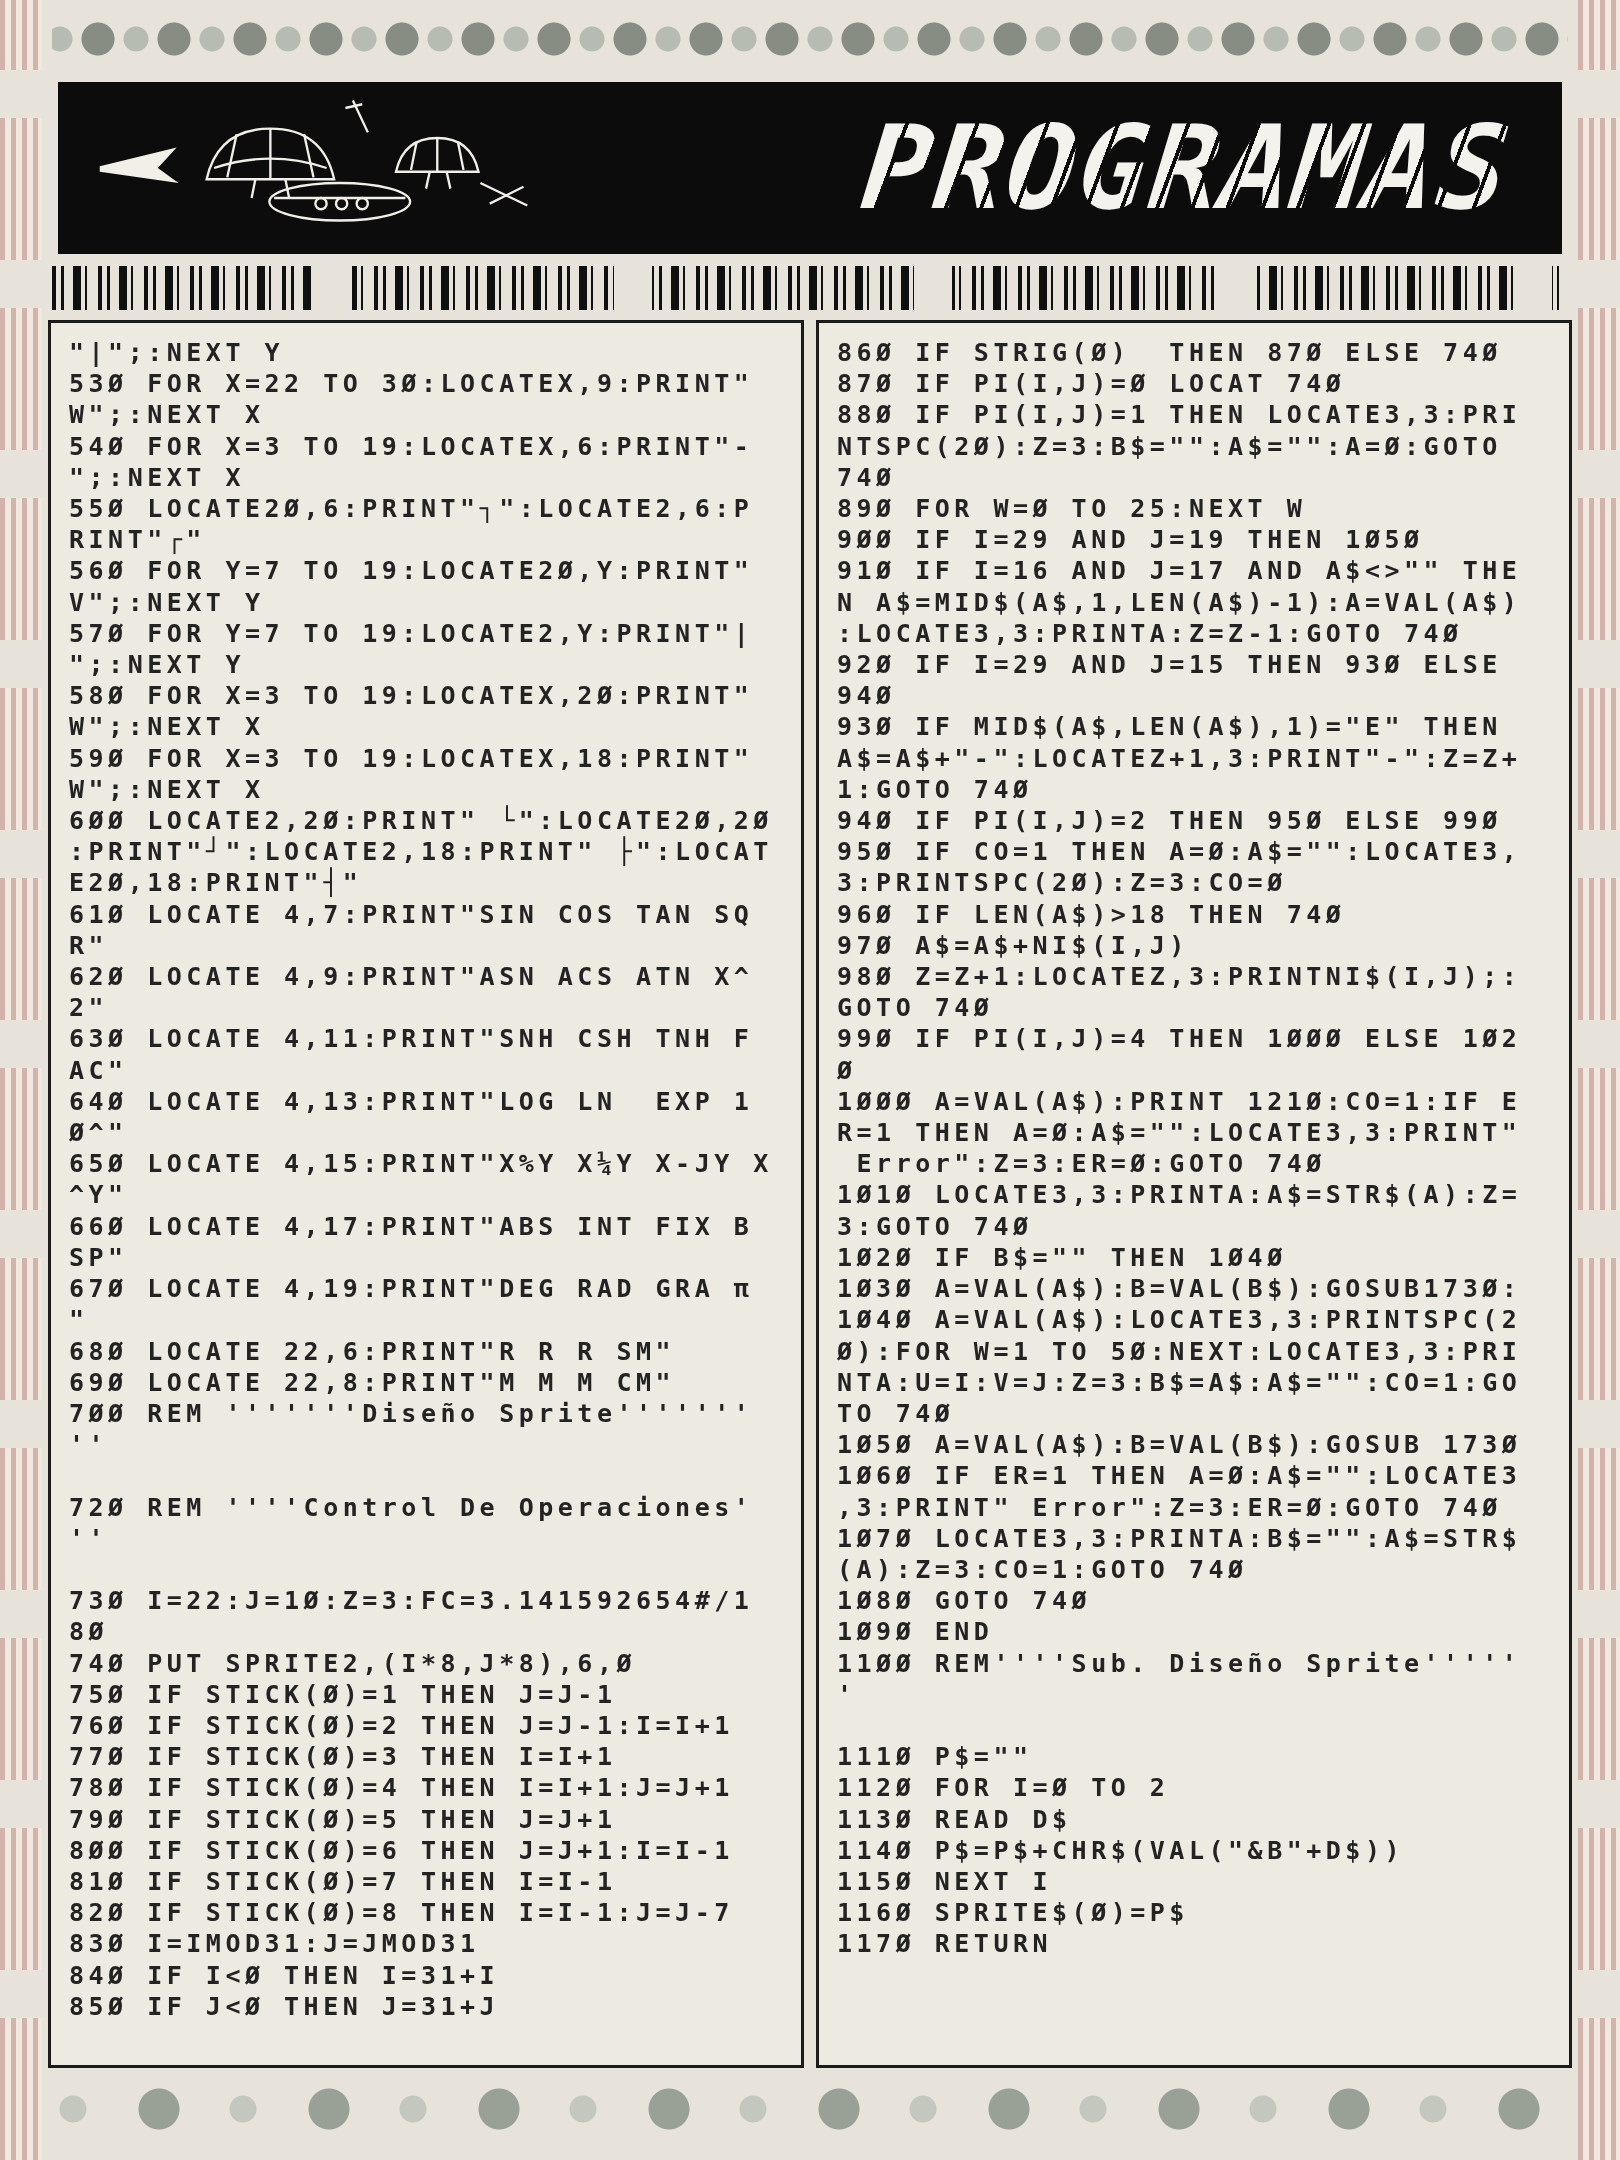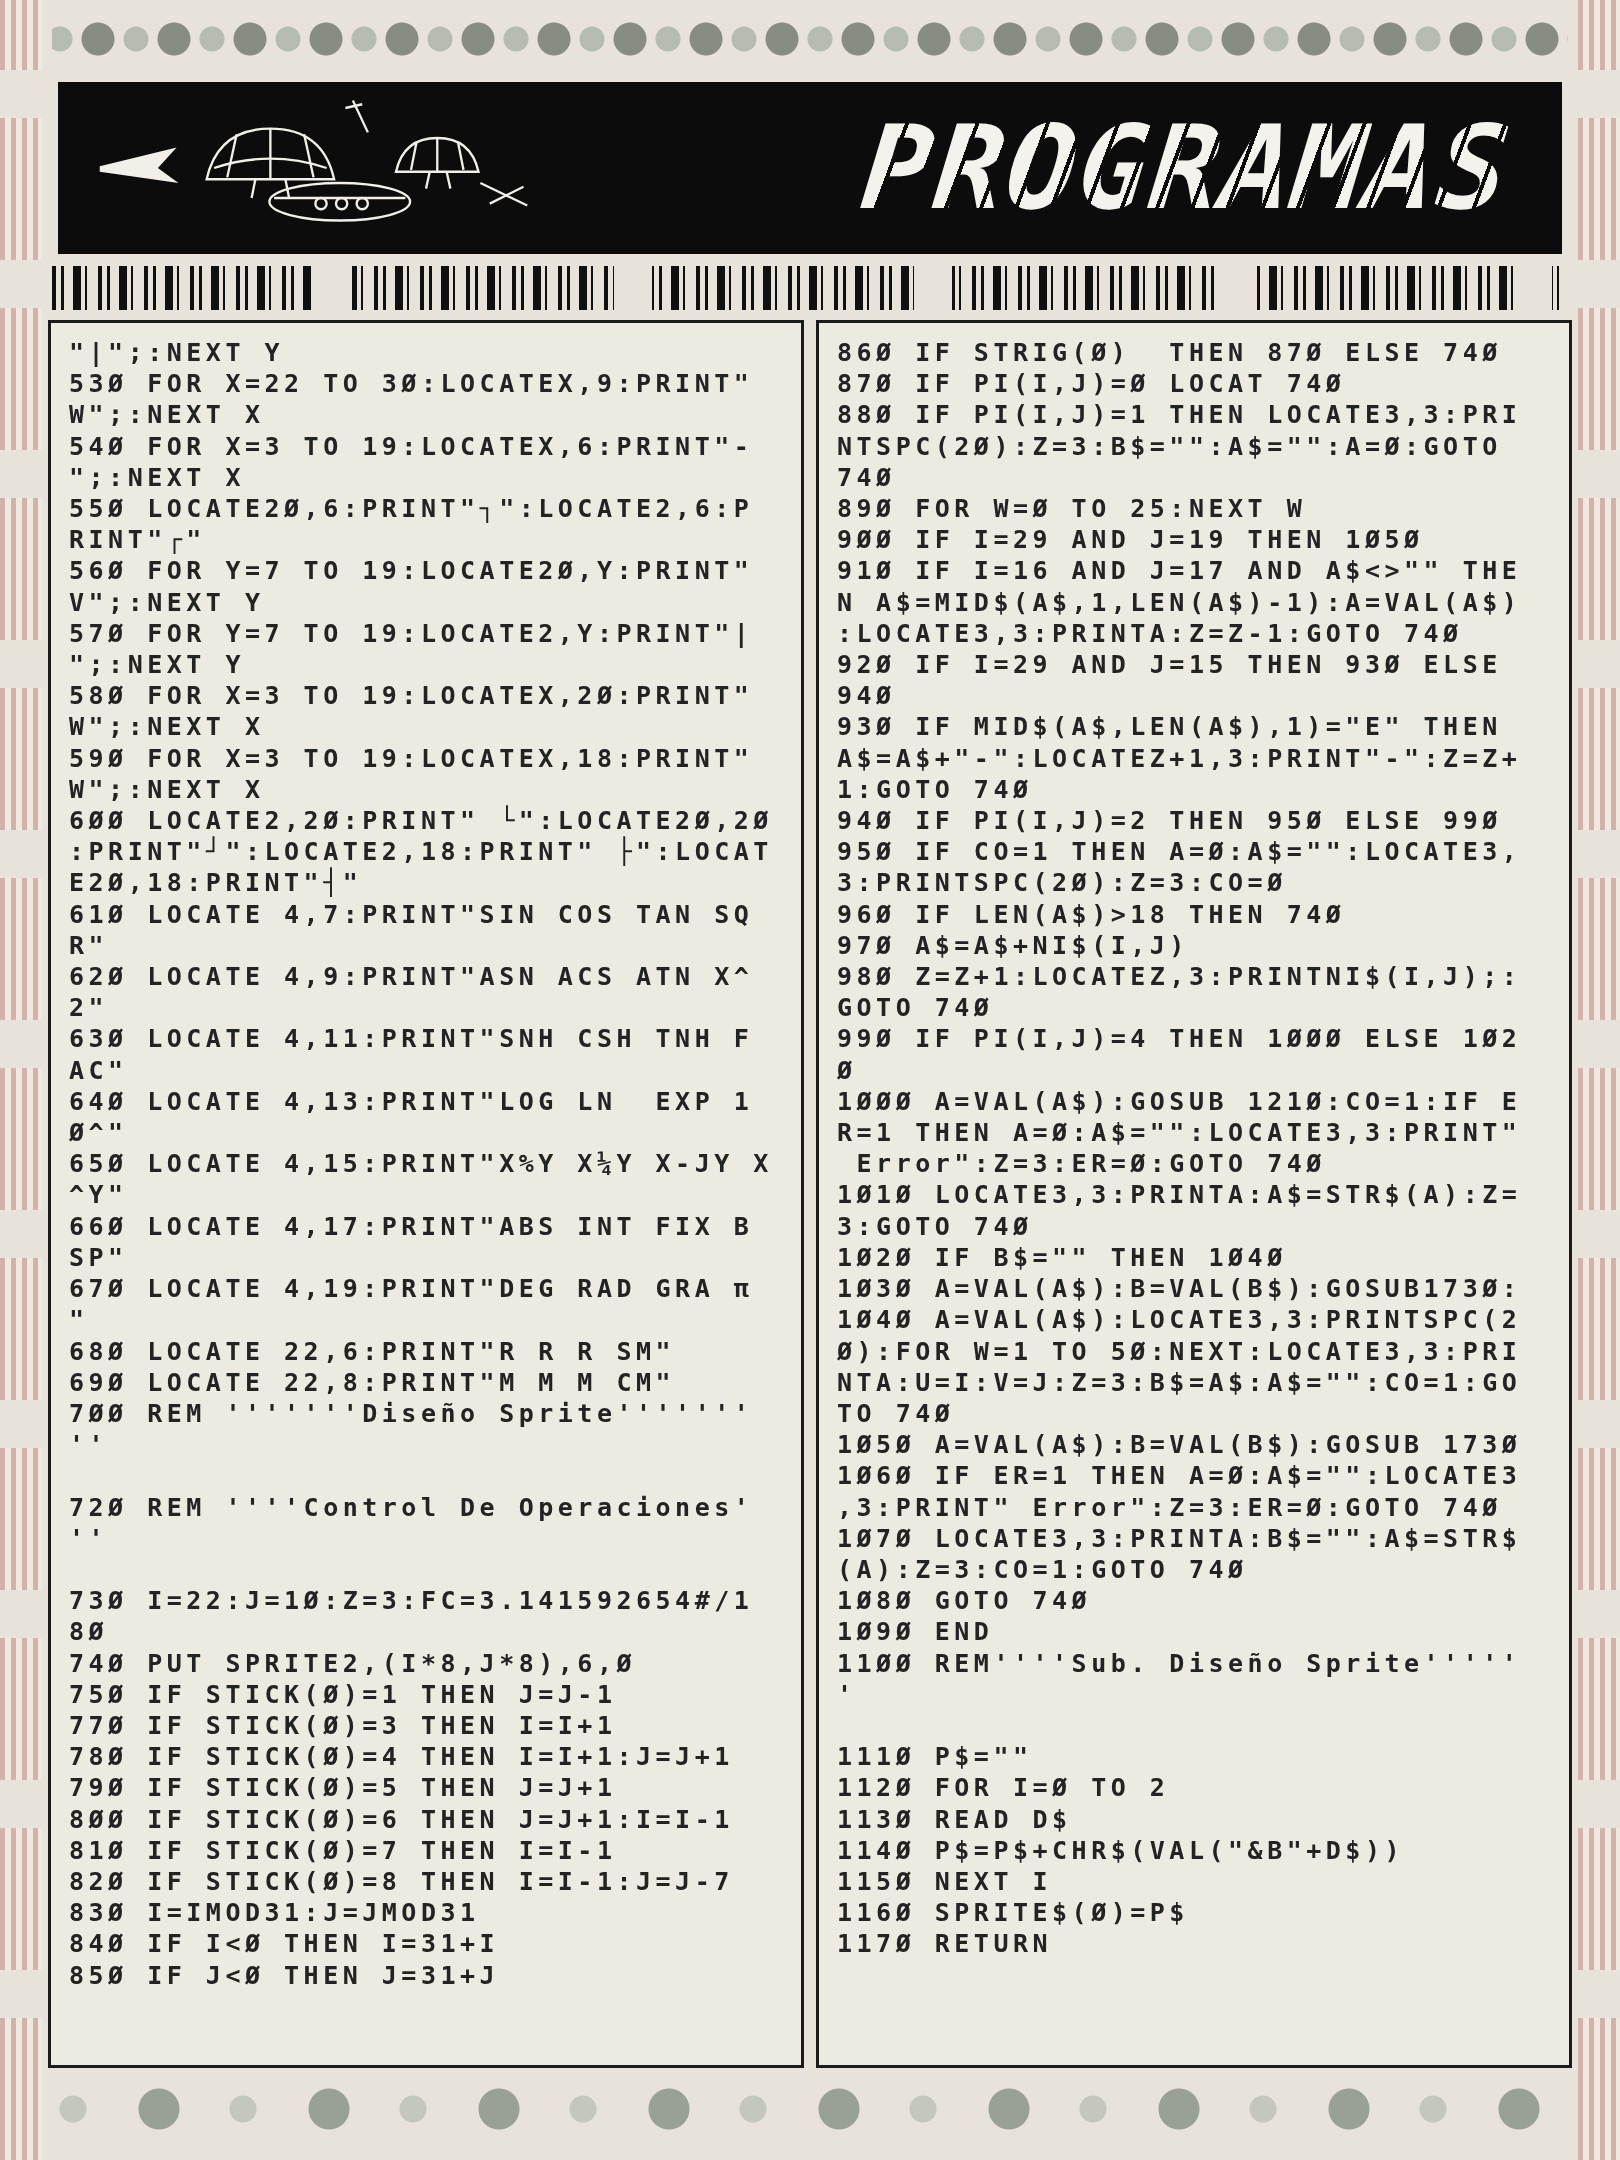--- a/index.html
+++ b/index.html
@@ -169,20 +169,21 @@
           <div class="code-line">7ØØ REM '''''''Diseño Sprite'''''''</div>
           <div class="code-line">''</div>
           <div class="code-line">&nbsp;</div>
           <div class="code-line">72Ø REM ''''Control De Operaciones'</div>
           <div class="code-line">''</div>
           <div class="code-line">&nbsp;</div>
           <div class="code-line">73Ø I=22:J=1Ø:Z=3:FC=3.141592654#/1</div>
           <div class="code-line">8Ø</div>
           <div class="code-line">74Ø PUT SPRITE2,(I*8,J*8),6,Ø</div>
           <div class="code-line">75Ø IF STICK(Ø)=1 THEN J=J-1</div>
+          <div class="code-line">76Ø IF STICK(Ø)=2 THEN J=J-1:I=I+1</div>
           <div class="code-line">77Ø IF STICK(Ø)=3 THEN I=I+1</div>
           <div class="code-line">78Ø IF STICK(Ø)=4 THEN I=I+1:J=J+1</div>
           <div class="code-line">79Ø IF STICK(Ø)=5 THEN J=J+1</div>
           <div class="code-line">8ØØ IF STICK(Ø)=6 THEN J=J+1:I=I-1</div>
           <div class="code-line">81Ø IF STICK(Ø)=7 THEN I=I-1</div>
           <div class="code-line">82Ø IF STICK(Ø)=8 THEN I=I-1:J=J-7</div>
           <div class="code-line">83Ø I=IMOD31:J=JMOD31</div>
           <div class="code-line">84Ø IF I&lt;Ø THEN I=31+I</div>
           <div class="code-line">85Ø IF J&lt;Ø THEN J=31+J</div>
         </div>
@@ -206,21 +207,21 @@
           <div class="code-line">1:GOTO 74Ø</div>
           <div class="code-line">94Ø IF PI(I,J)=2 THEN 95Ø ELSE 99Ø</div>
           <div class="code-line">95Ø IF CO=1 THEN A=Ø:A$="":LOCATE3,</div>
           <div class="code-line">3:PRINTSPC(2Ø):Z=3:CO=Ø</div>
           <div class="code-line">96Ø IF LEN(A$)&gt;18 THEN 74Ø</div>
           <div class="code-line">97Ø A$=A$+NI$(I,J)</div>
           <div class="code-line">98Ø Z=Z+1:LOCATEZ,3:PRINTNI$(I,J);:</div>
           <div class="code-line">GOTO 74Ø</div>
           <div class="code-line">99Ø IF PI(I,J)=4 THEN 1ØØØ ELSE 1Ø2</div>
           <div class="code-line">Ø</div>
-          <div class="code-line">1ØØØ A=VAL(A$):GOSUB 121Ø:CO=1:IF E</div>
+          <div class="code-line">1ØØØ A=VAL(A$):PRINT 121Ø:CO=1:IF E</div>
           <div class="code-line">R=1 THEN A=Ø:A$="":LOCATE3,3:PRINT"</div>
           <div class="code-line"> Error":Z=3:ER=Ø:GOTO 74Ø</div>
           <div class="code-line">1Ø1Ø LOCATE3,3:PRINTA:A$=STR$(A):Z=</div>
           <div class="code-line">3:GOTO 74Ø</div>
           <div class="code-line">1Ø2Ø IF B$="" THEN 1Ø4Ø</div>
           <div class="code-line">1Ø3Ø A=VAL(A$):B=VAL(B$):GOSUB173Ø:</div>
           <div class="code-line">1Ø4Ø A=VAL(A$):LOCATE3,3:PRINTSPC(2</div>
           <div class="code-line">Ø):FOR W=1 TO 5Ø:NEXT:LOCATE3,3:PRI</div>
           <div class="code-line">NTA:U=I:V=J:Z=3:B$=A$:A$="":CO=1:GO</div>
           <div class="code-line">TO 74Ø</div>

